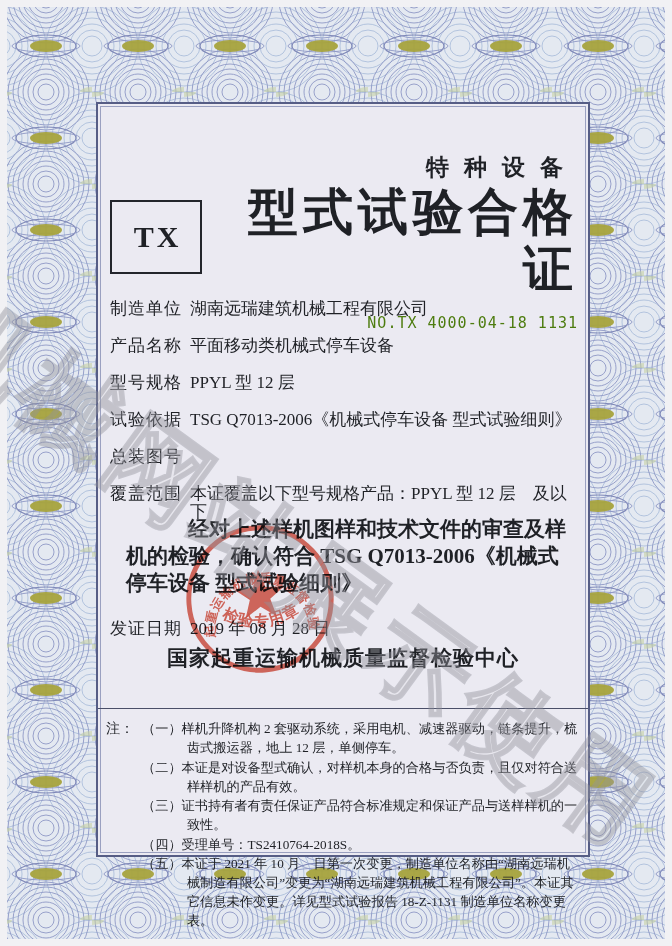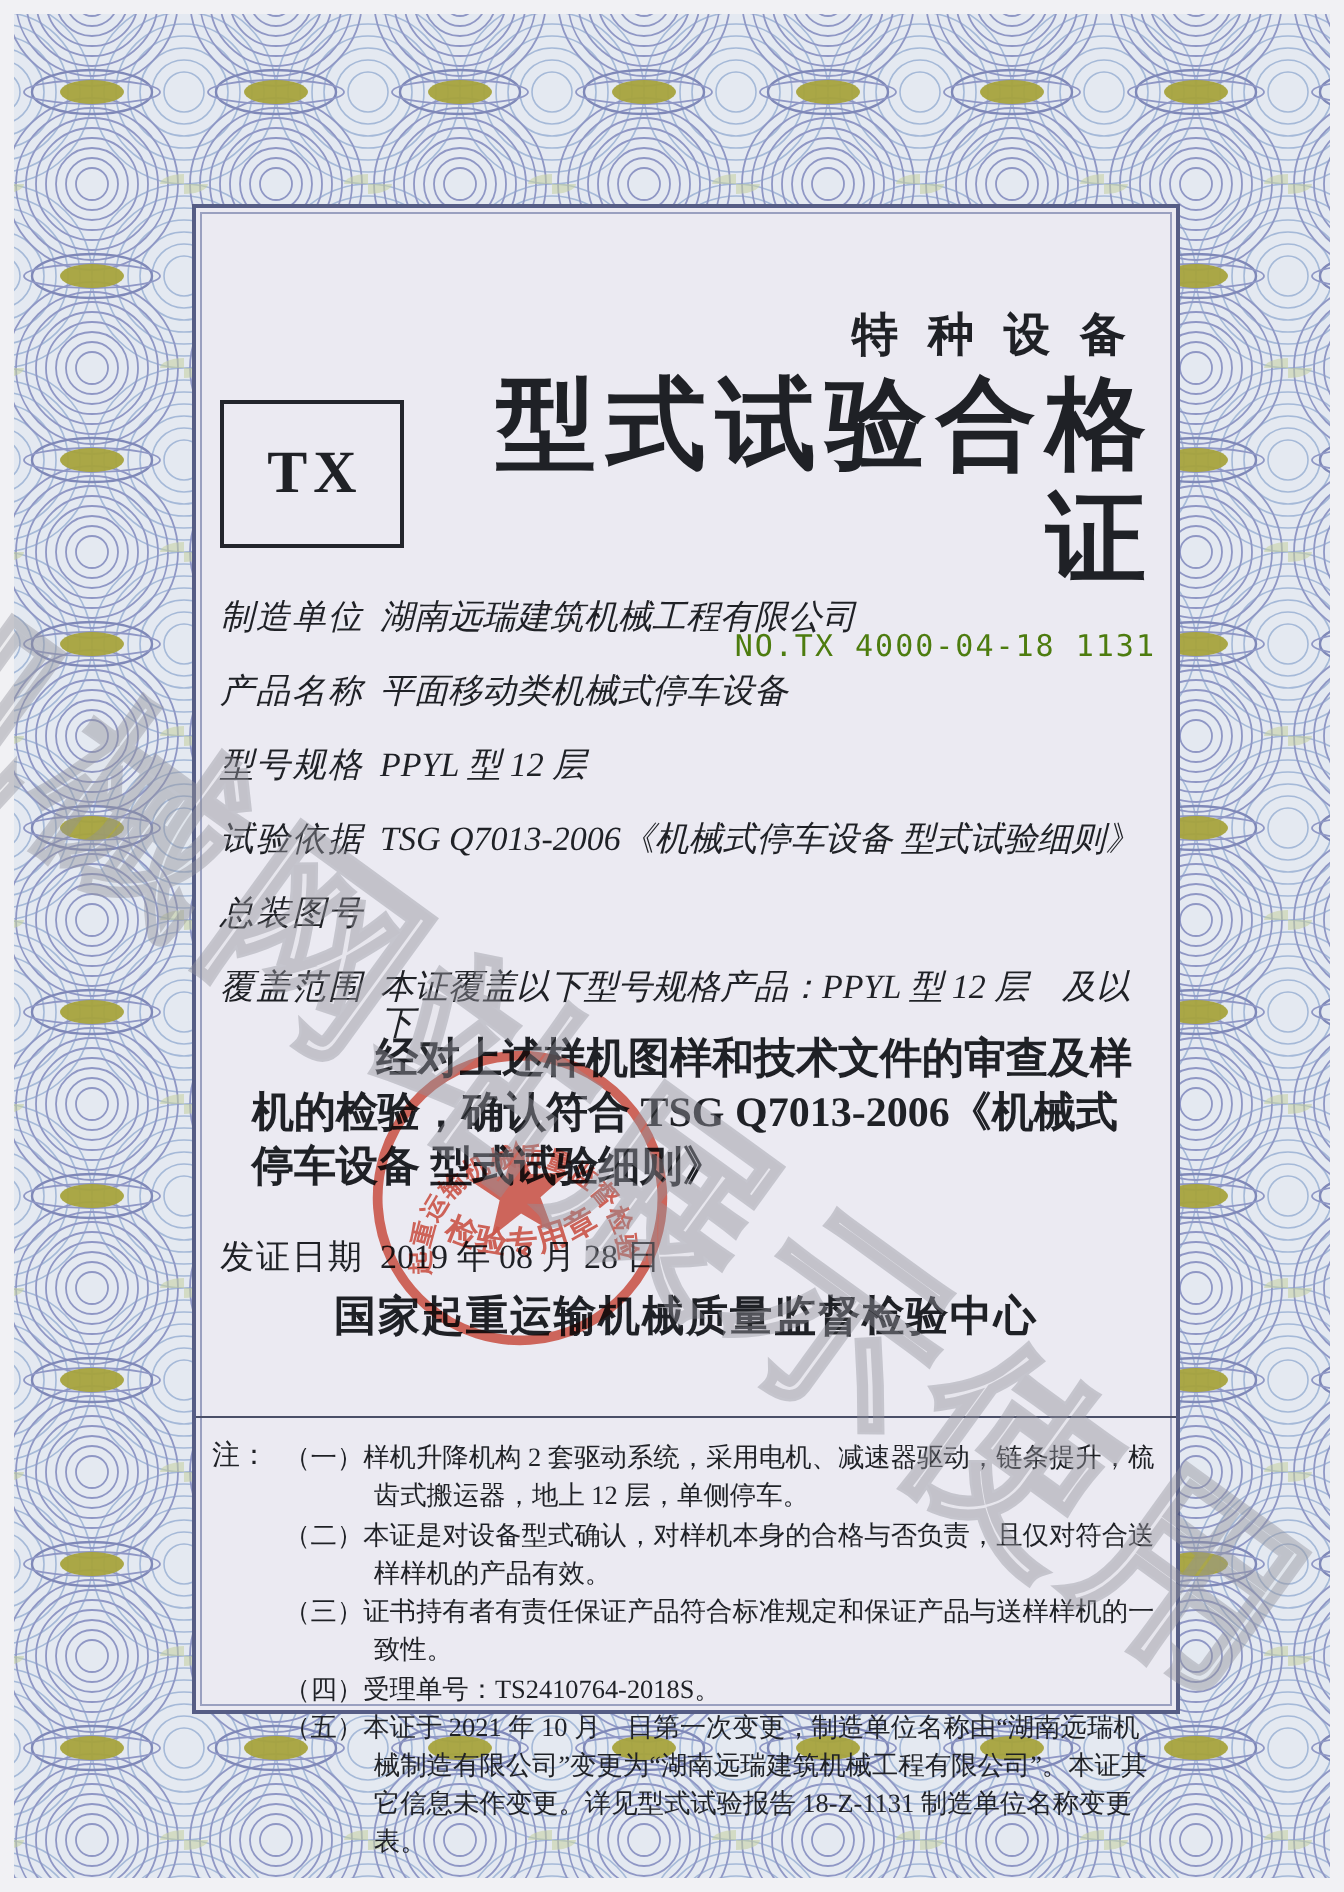--- a/index.html
+++ b/index.html
@@ -23,21 +23,21 @@
     border:2px solid #23252c;display:flex;align-items:center;justify-content:center;
     font-size:30px;font-weight:700;letter-spacing:3px;text-indent:3px;margin-top:24px;
   }
   .titles{position:absolute;left:104px;top:50px;width:376px;text-align:right;}
   .title-small{font-size:23px;font-weight:700;letter-spacing:15px;text-indent:15px;line-height:1.2;}
   .title-main{font-size:50px;font-weight:700;letter-spacing:5px;text-indent:5px;line-height:1.15;margin-top:2px;}
   .cert-no{
     margin-top:15px;font-size:15px;letter-spacing:1px;color:#4d7c0f;
     font-family:"DejaVu Sans Mono","Liberation Mono",monospace;
   }
-  .fields{position:absolute;left:12px;top:196px;width:472px;font-style:italic;}
+  .fields{position:absolute;left:12px;top:196px;width:472px;}
   .field-row{display:flex;line-height:18px;font-size:17px;margin-bottom:19px;}
   .field-label{flex:0 0 80px;letter-spacing:1px;}
   .field-value{flex:1;}
   .confirmation{
     position:absolute;left:28px;top:412px;width:450px;
     font-size:21px;line-height:27px;text-indent:62px;font-weight:bold;
   }
   .date-row{position:absolute;left:12px;top:482px;display:flex;font-size:17px;line-height:18px;margin-top:34px;}
   .date-row .field-label{flex:0 0 80px;letter-spacing:1px;}
   .authority{

